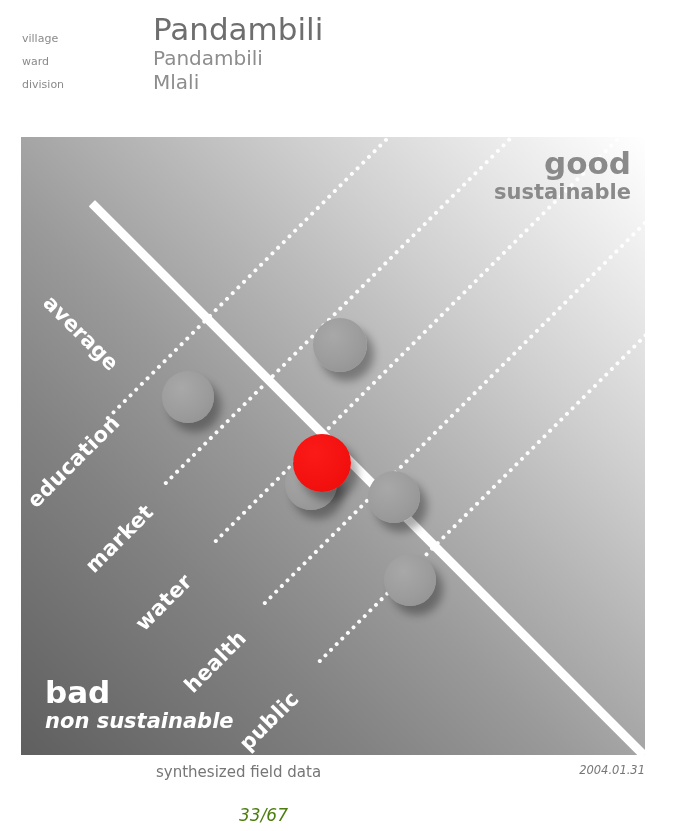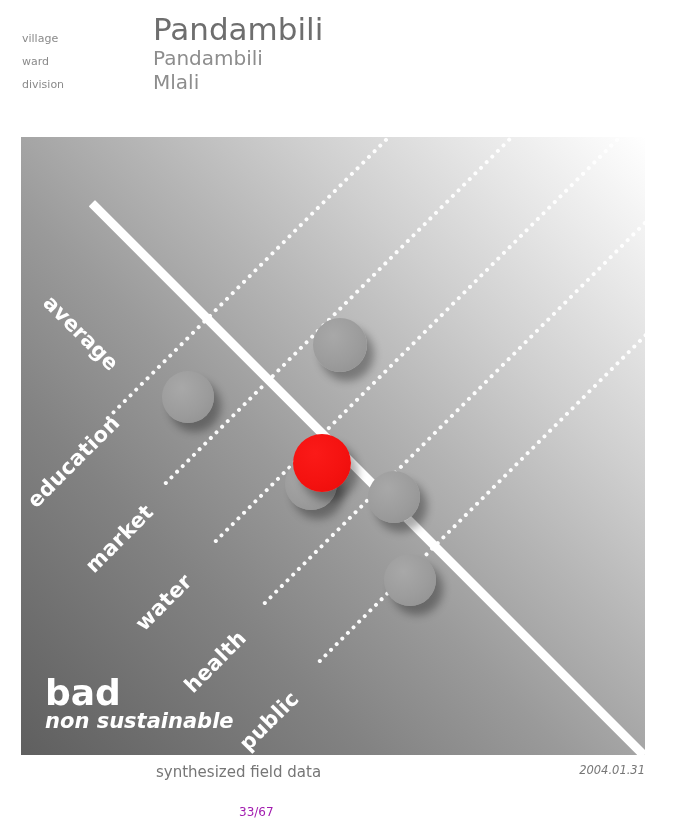--- a/index.html
+++ b/index.html
@@ -124,21 +124,21 @@
     line-height: 33px;
   }
   #good-sub {
     font-size: 21px; font-weight: bold; color: #8a8a8a;
     line-height: 24px;
   }
   #bad-block {
     left: 24px; bottom: 22px;
   }
   #bad-main {
-    font-size: 36px; font-weight: bold; color: #ffffff;
+    font-size: 31px; font-weight: bold; color: #ffffff;
     line-height: 33px;
   }
   #bad-sub {
     font-size: 21px; font-weight: bold; color: #ffffff;
     line-height: 24px;
     font-style: italic;
   }
 
   
   .bubble {
@@ -160,21 +160,21 @@
     font-size: 15px; color: #767676;
   }
   #foot-right {
     position: absolute;
     right: 31px; top: 763px;
     font-size: 11.5px; color: #767676; font-style: italic;
   }
   #pager {
     position: absolute;
     left: 239px; top: 805px;
-    font-size: 12px; color: #a21caf;
+    font-size: 17px; color: #4d7c0f; font-style: italic;
   }
 </style>
 </head>
 <body>
 
 <div id="header">
   <div class="hdr-key" id="key-village">village</div>
   <div class="hdr-key" id="key-ward">ward</div>
   <div class="hdr-key" id="key-division">division</div>
 
@@ -198,20 +198,24 @@
   <div id="axis-labels">
       <div class="axis-label" style="left: 10px; top: 355px; transform: rotate(-45deg);">education</div>
       <div class="axis-label" style="left: 68px; top: 420px; transform: rotate(-45deg);">market</div>
       <div class="axis-label" style="left: 118px; top: 478px; transform: rotate(-45deg);">water</div>
       <div class="axis-label" style="left: 167px; top: 540px; transform: rotate(-45deg);">health</div>
       <div class="axis-label" style="left: 222px; top: 598px; transform: rotate(-45deg);">public</div>
     </div>
 
   <div id="label-average">average</div>
 
+  <div class="corner-block" id="good-block">
+    <div id="good-main">good</div>
+    <div id="good-sub">sustainable</div>
+  </div>
 
   <div class="corner-block" id="bad-block">
     <div id="bad-main">bad</div>
     <div id="bad-sub">non sustainable</div>
   </div>
 
   <div id="bubbles">
       <div class="bubble grey" style="left: 141px; top: 234px; width: 52px; height: 52px;"></div>
       <div class="bubble grey" style="left: 292px; top: 181px; width: 54px; height: 54px;"></div>
       <div class="bubble grey" style="left: 264px; top: 321px; width: 52px; height: 52px;"></div>

